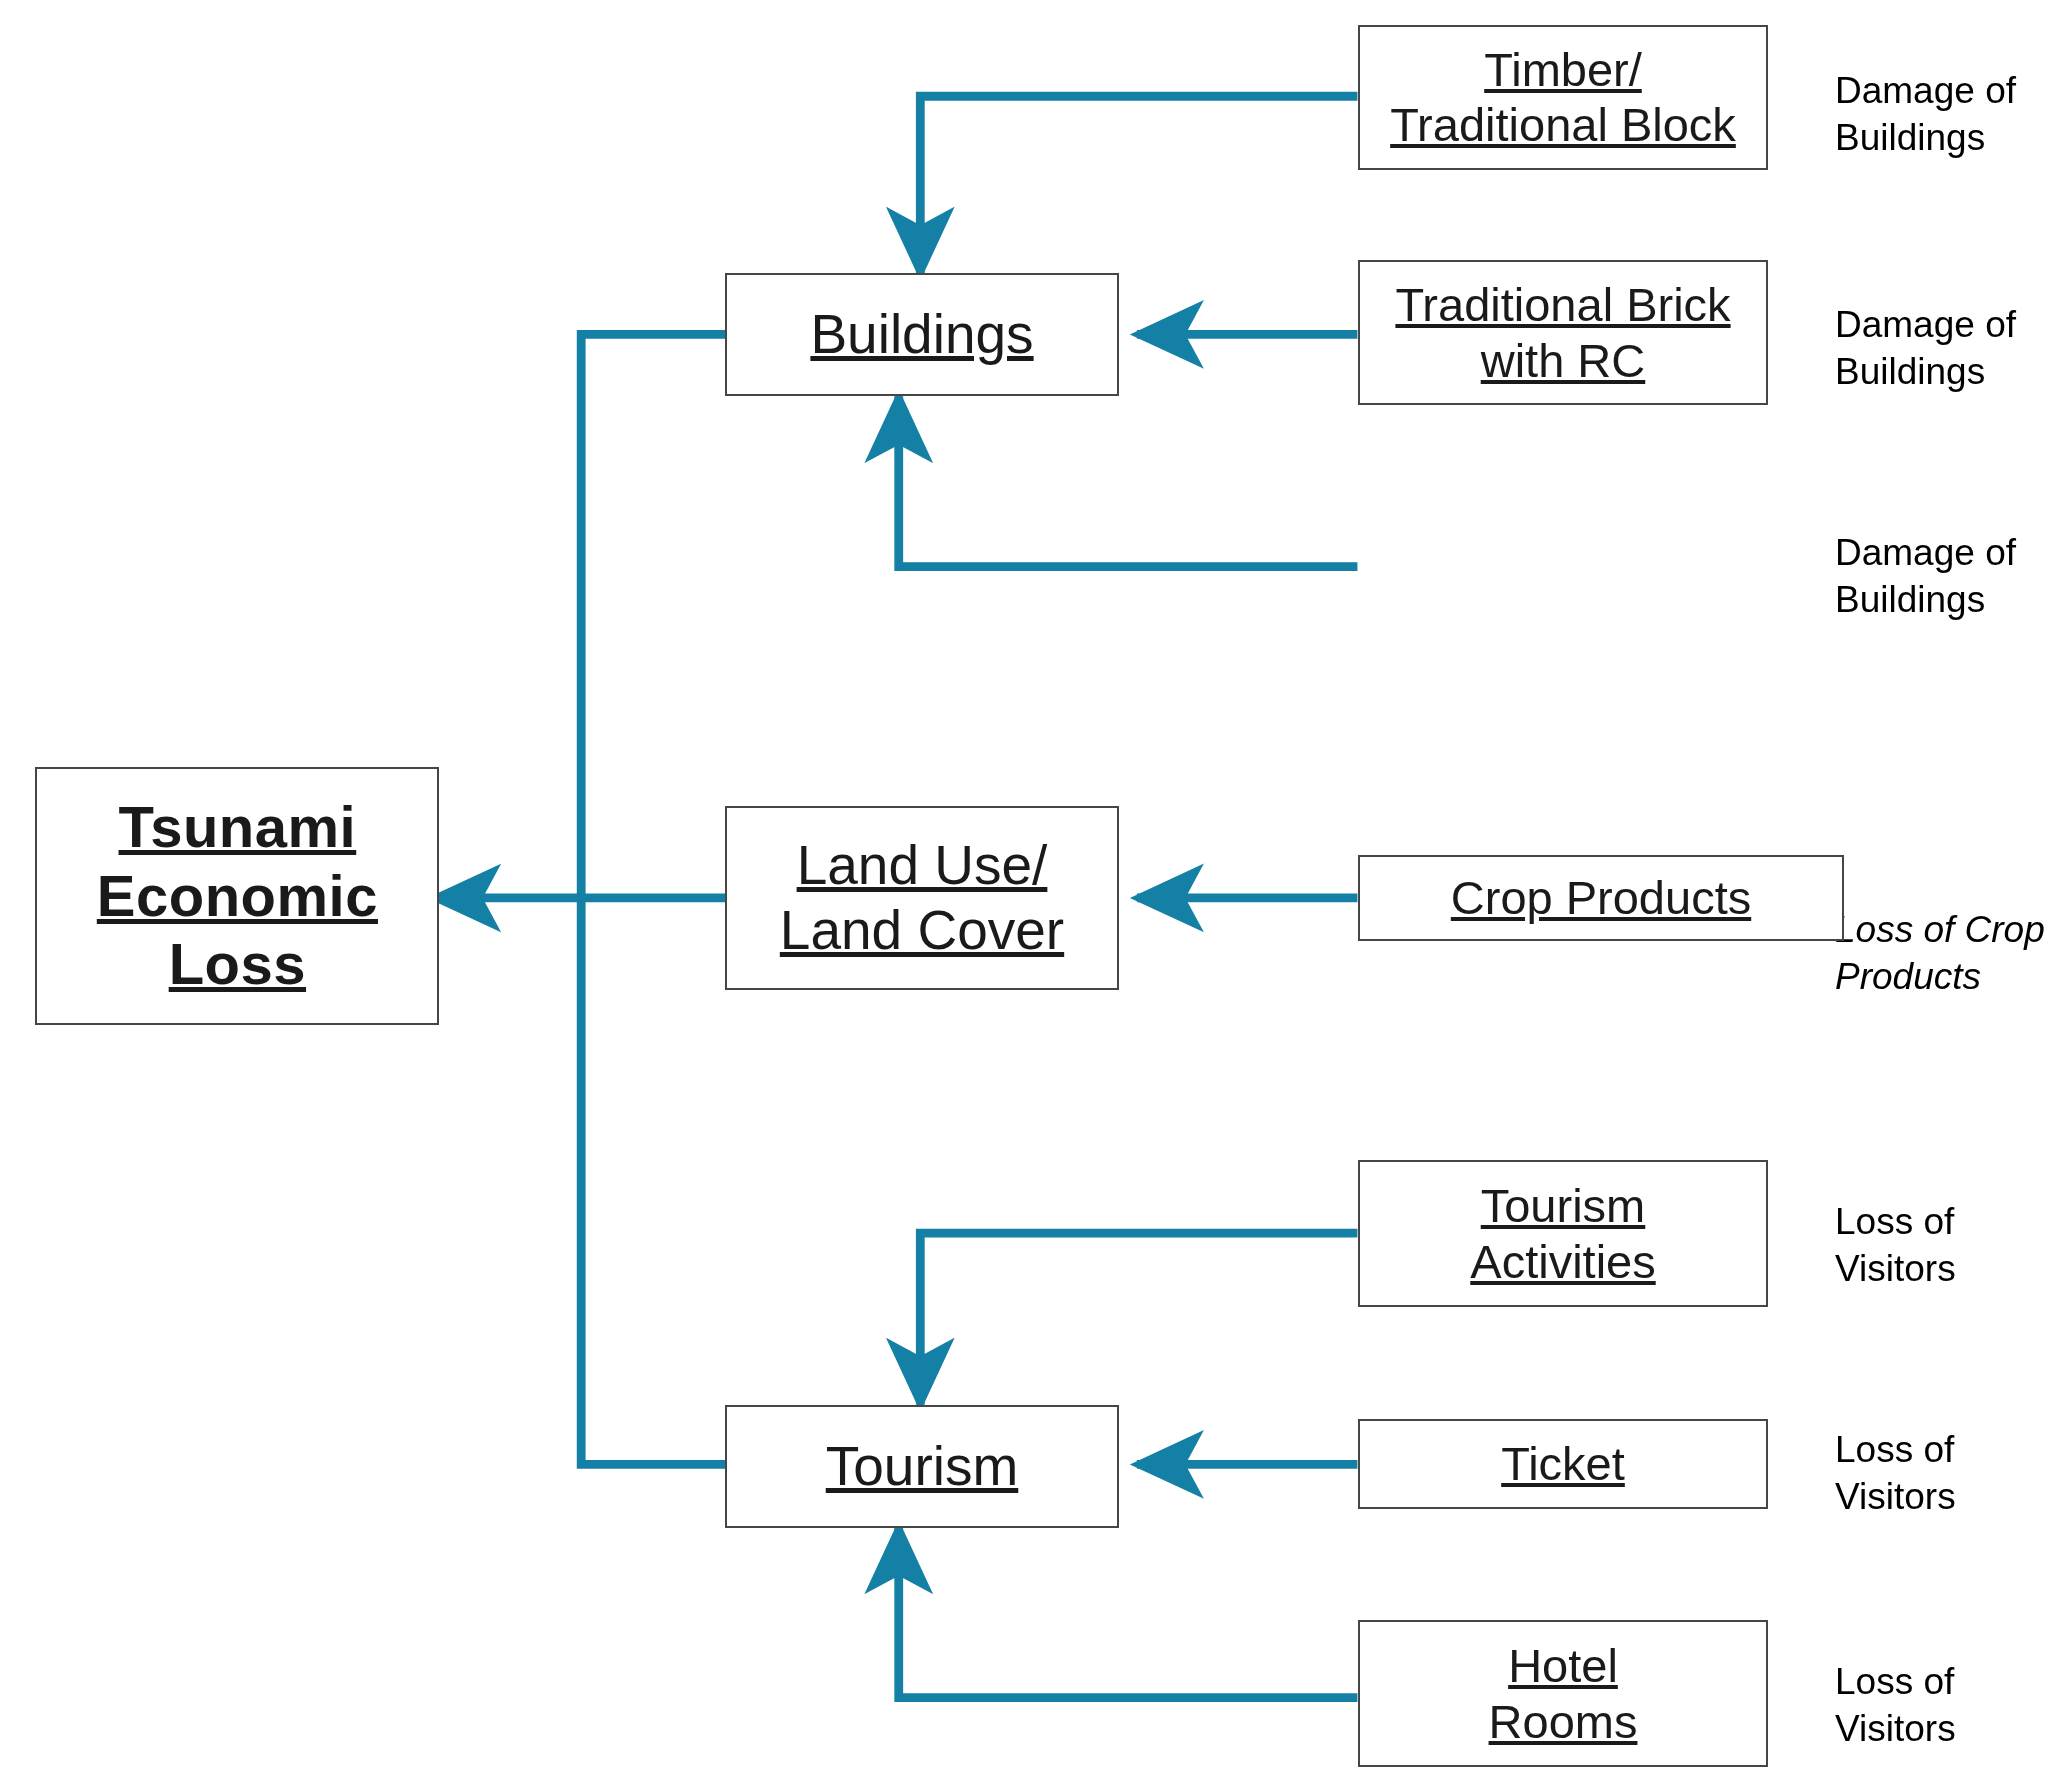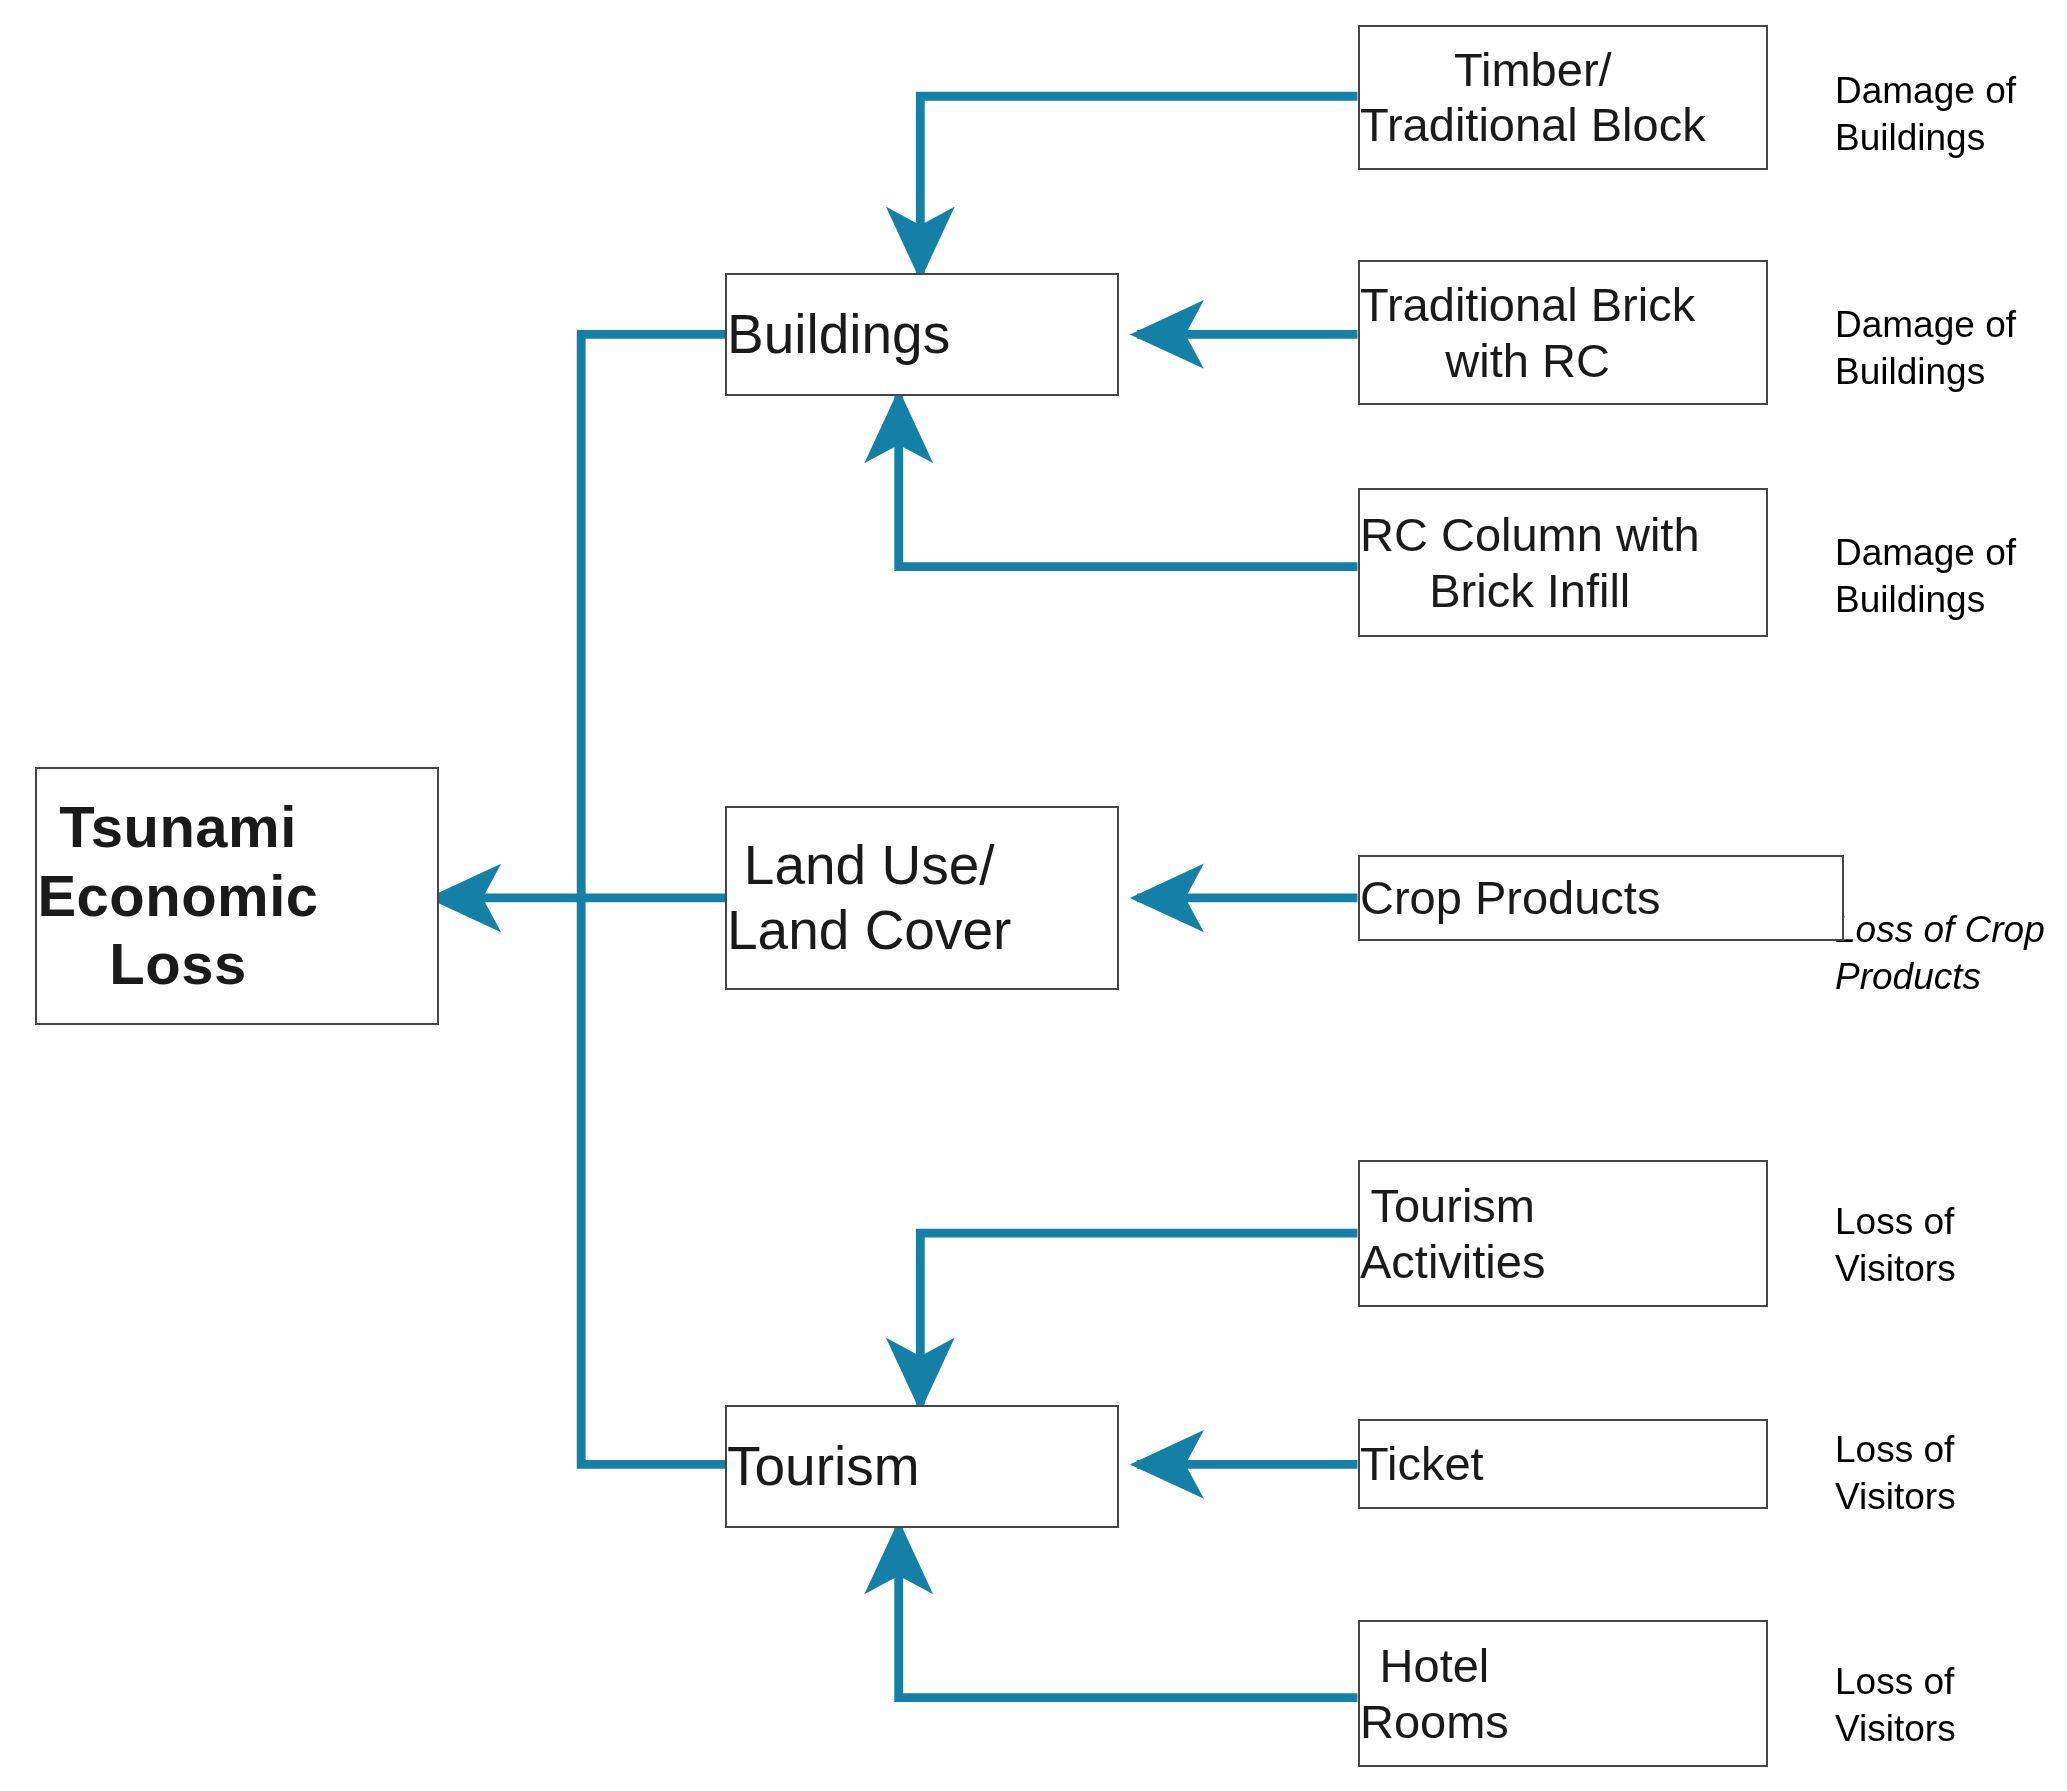--- a/index.html
+++ b/index.html
@@ -25,25 +25,27 @@
     height: 1792px;
     pointer-events: none;
   }
   .node {
     position: absolute;
     box-sizing: border-box;
     border: 2.9px solid #464646;
     background: #ffffff;
     display: flex;
     align-items: center;
+    justify-content: center;
     text-align: center;
     color: #1a1a1a;
     line-height: 1.18;
     white-space: pre-line;
     z-index: 5;
+    text-decoration: underline;
   }
   .node.root {
     font-weight: bold;
     font-size: 58px;
     letter-spacing: 0.5px;
   }
   .node.mid {
     font-size: 55px;
   }
   .node.leaf {
@@ -114,24 +116,20 @@
   <div class="node leaf" style="left:1358px; top:24.5px; width:410px; height:145px;">
     <span>Timber/
 Traditional Block</span>
   </div>
 
   <div class="node leaf" style="left:1358px; top:260px; width:410px; height:145px;">
     <span>Traditional Brick
 with RC</span>
   </div>
 
-  <div class="node leaf" style="left:1358px; top:488px; width:410px; height:149px;">
-    <span>RC Column with
-Brick Infill</span>
-  </div>
 
   <div class="node leaf" style="left:1358px; top:855px; width:486px; height:86px;">
     <span>Crop Products</span>
   </div>
 
   <div class="node leaf" style="left:1358px; top:1160px; width:410px; height:147px;">
     <span>Tourism
 Activities</span>
   </div>
 

